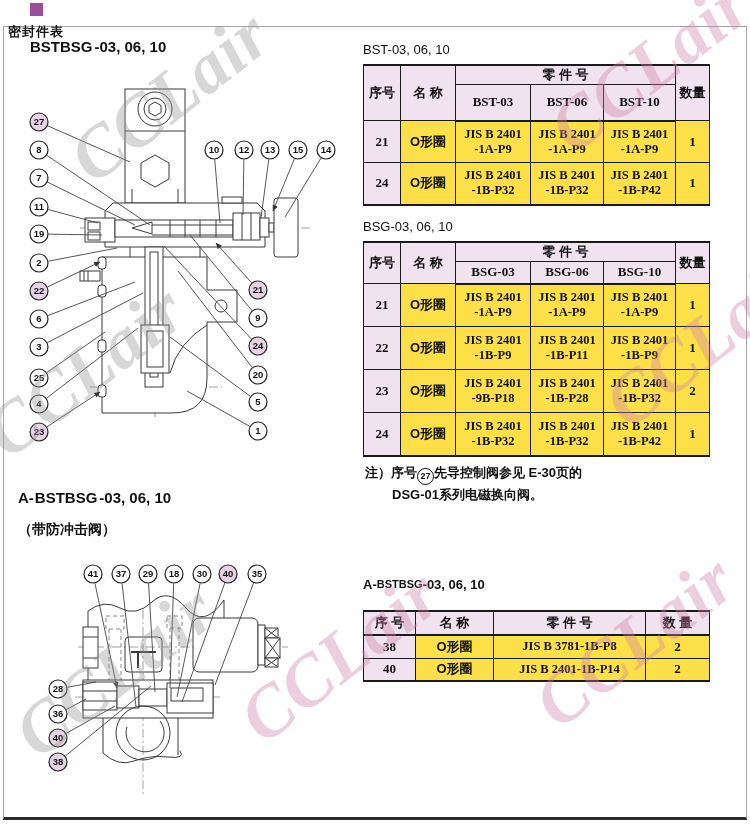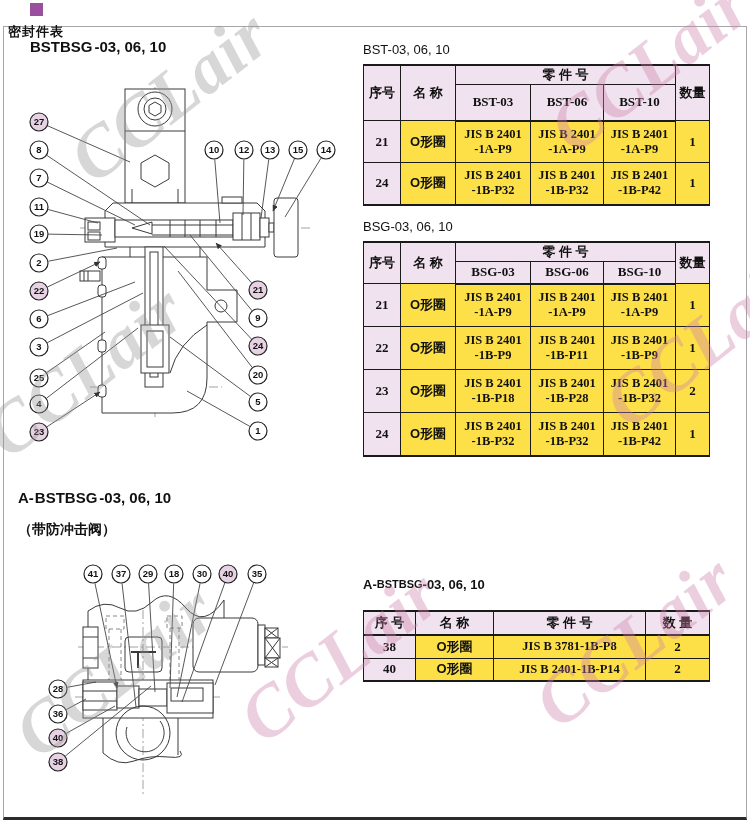--- a/index.html
+++ b/index.html
@@ -494,21 +494,21 @@
             <div>JIS B 2401</div>
             <div>-1B-P9</div>
           </td>
           <td class="qty">1</td>
         </tr>
         <tr style="height:43px">
           <td class="idx">23</td>
           <td class="name">O形圈</td>
           <td class="part">
             <div>JIS B 2401</div>
-            <div>-1B-P18</div>
+            <div>-9B-P18</div>
           </td>
           <td class="part">
             <div>JIS B 2401</div>
             <div>-1B-P28</div>
           </td>
           <td class="part">
             <div>JIS B 2401</div>
             <div>-1B-P32</div>
           </td>
           <td class="qty">2</td>
@@ -526,20 +526,24 @@
           </td>
           <td class="part">
             <div>JIS B 2401</div>
             <div>-1B-P42</div>
           </td>
           <td class="qty">1</td>
         </tr>
       </tbody>
     </table>
 
+  <div class="note" style="left:365px;top:463px;">
+    <span>注）序号</span><span class="circled">27</span><span>先导控制阀参见 E-30页的</span><br>
+    <span style="padding-left:27px;">DSG-01系列电磁换向阀。</span>
+  </div>
 
   <div class="tcaption3" style="left:363px;top:577px;">
     <span class="pref">A-</span>
     <span class="stack small">
       <span>BST</span>
       <span>BSG</span>
     </span>
     <span class="suf">-03, 06, 10</span>
   </div>
   <table class="seal" id="tbl-abst" style="left:363px;top:610px;width:346px;">

